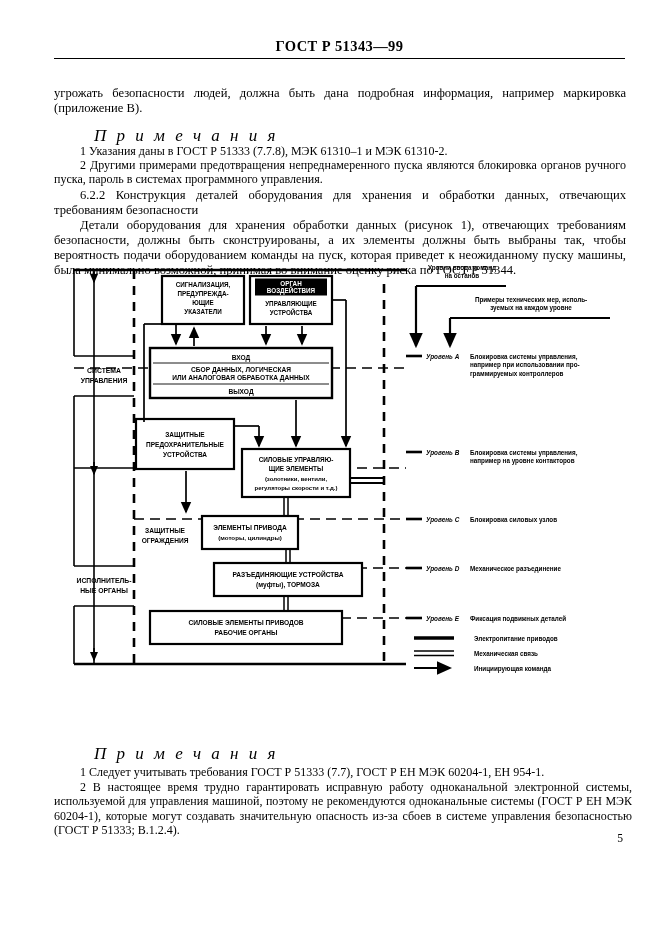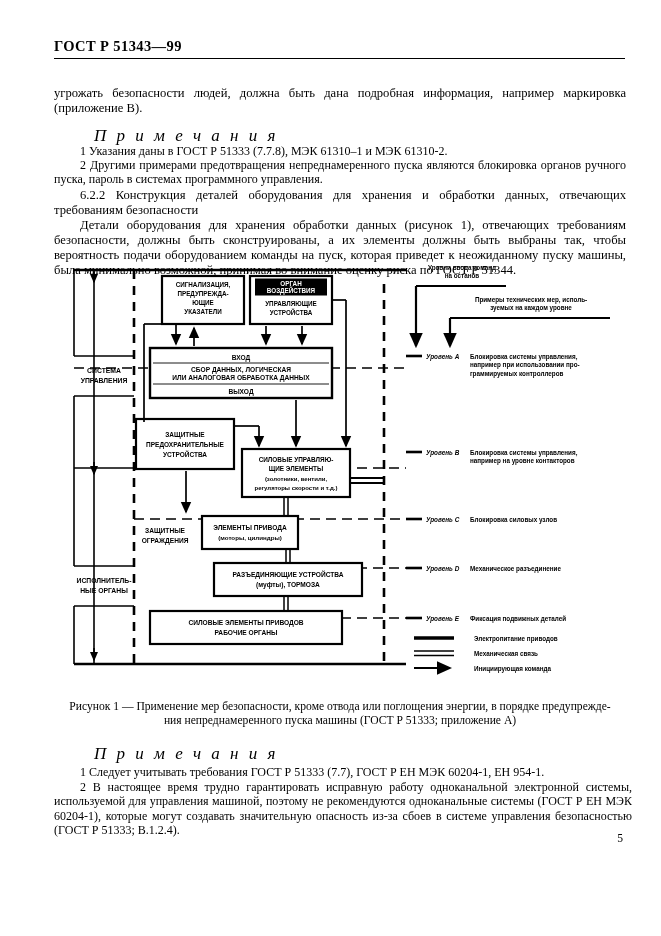--- a/index.html
+++ b/index.html
@@ -11,21 +11,21 @@
     position:relative;
     overflow:hidden;
   }
   .page{
     position:absolute;inset:0;
     padding:0;
   }
   
   .hdr{
     position:absolute;left:54px;right:36px;top:38px;
-    text-align:left;
+    text-align:center;
   }
   .hdr-title{
     font-weight:bold;font-size:14.5px;letter-spacing:.4px;
     font-family:"Liberation Serif", serif;
   }
   .hdr-rule{
     border-bottom:1.4px solid #000;margin-top:3px;
   }
   
   .body-txt{
@@ -303,24 +303,20 @@
         <text x="50" y="117" font-family="Liberation Sans, sans-serif" font-size="6.8" font-weight="bold" text-anchor="middle">СИСТЕМА</text>
         <text x="50" y="127" font-family="Liberation Sans, sans-serif" font-size="6.8" font-weight="bold" text-anchor="middle">УПРАВЛЕНИЯ</text>
       </g>
       <g>
         <text x="50" y="327" font-family="Liberation Sans, sans-serif" font-size="6.8" font-weight="bold" text-anchor="middle">ИСПОЛНИТЕЛЬ-</text>
         <text x="50" y="337" font-family="Liberation Sans, sans-serif" font-size="6.8" font-weight="bold" text-anchor="middle">НЫЕ ОРГАНЫ</text>
       </g>
     </svg>
   </div>
 
-  <div class="caption">
-    <div>Рисунок 1 — Применение мер безопасности, кроме отвода или поглощения энергии, в порядке предупрежде-</div>
-    <div>ния непреднамеренного пуска машины (ГОСТ Р 51333; приложение А)</div>
-  </div>
 
   <div class="foot-notes">
     <div class="note-hdr">П р и м е ч а н и я</div>
     <div class="note-line" style="text-indent:26px;margin-top:1px;">1  Следует учитывать требования ГОСТ Р 51333 (7.7), ГОСТ Р ЕН МЭК 60204-1, ЕН 954-1.</div>
     <div class="note-line" style="text-indent:26px;margin-top:1px;">2  В настоящее время трудно гарантировать исправную работу одноканальной электронной системы, используемой для управления машиной, поэтому не рекомендуются одноканальные системы (ГОСТ Р ЕН МЭК 60204-1), которые могут создавать значительную опасность из-за сбоев в системе управления безопасностью (ГОСТ Р 51333; В.1.2.4).</div>
   </div>
 
   <div class="pgnum right">5</div>
 
 </div>

